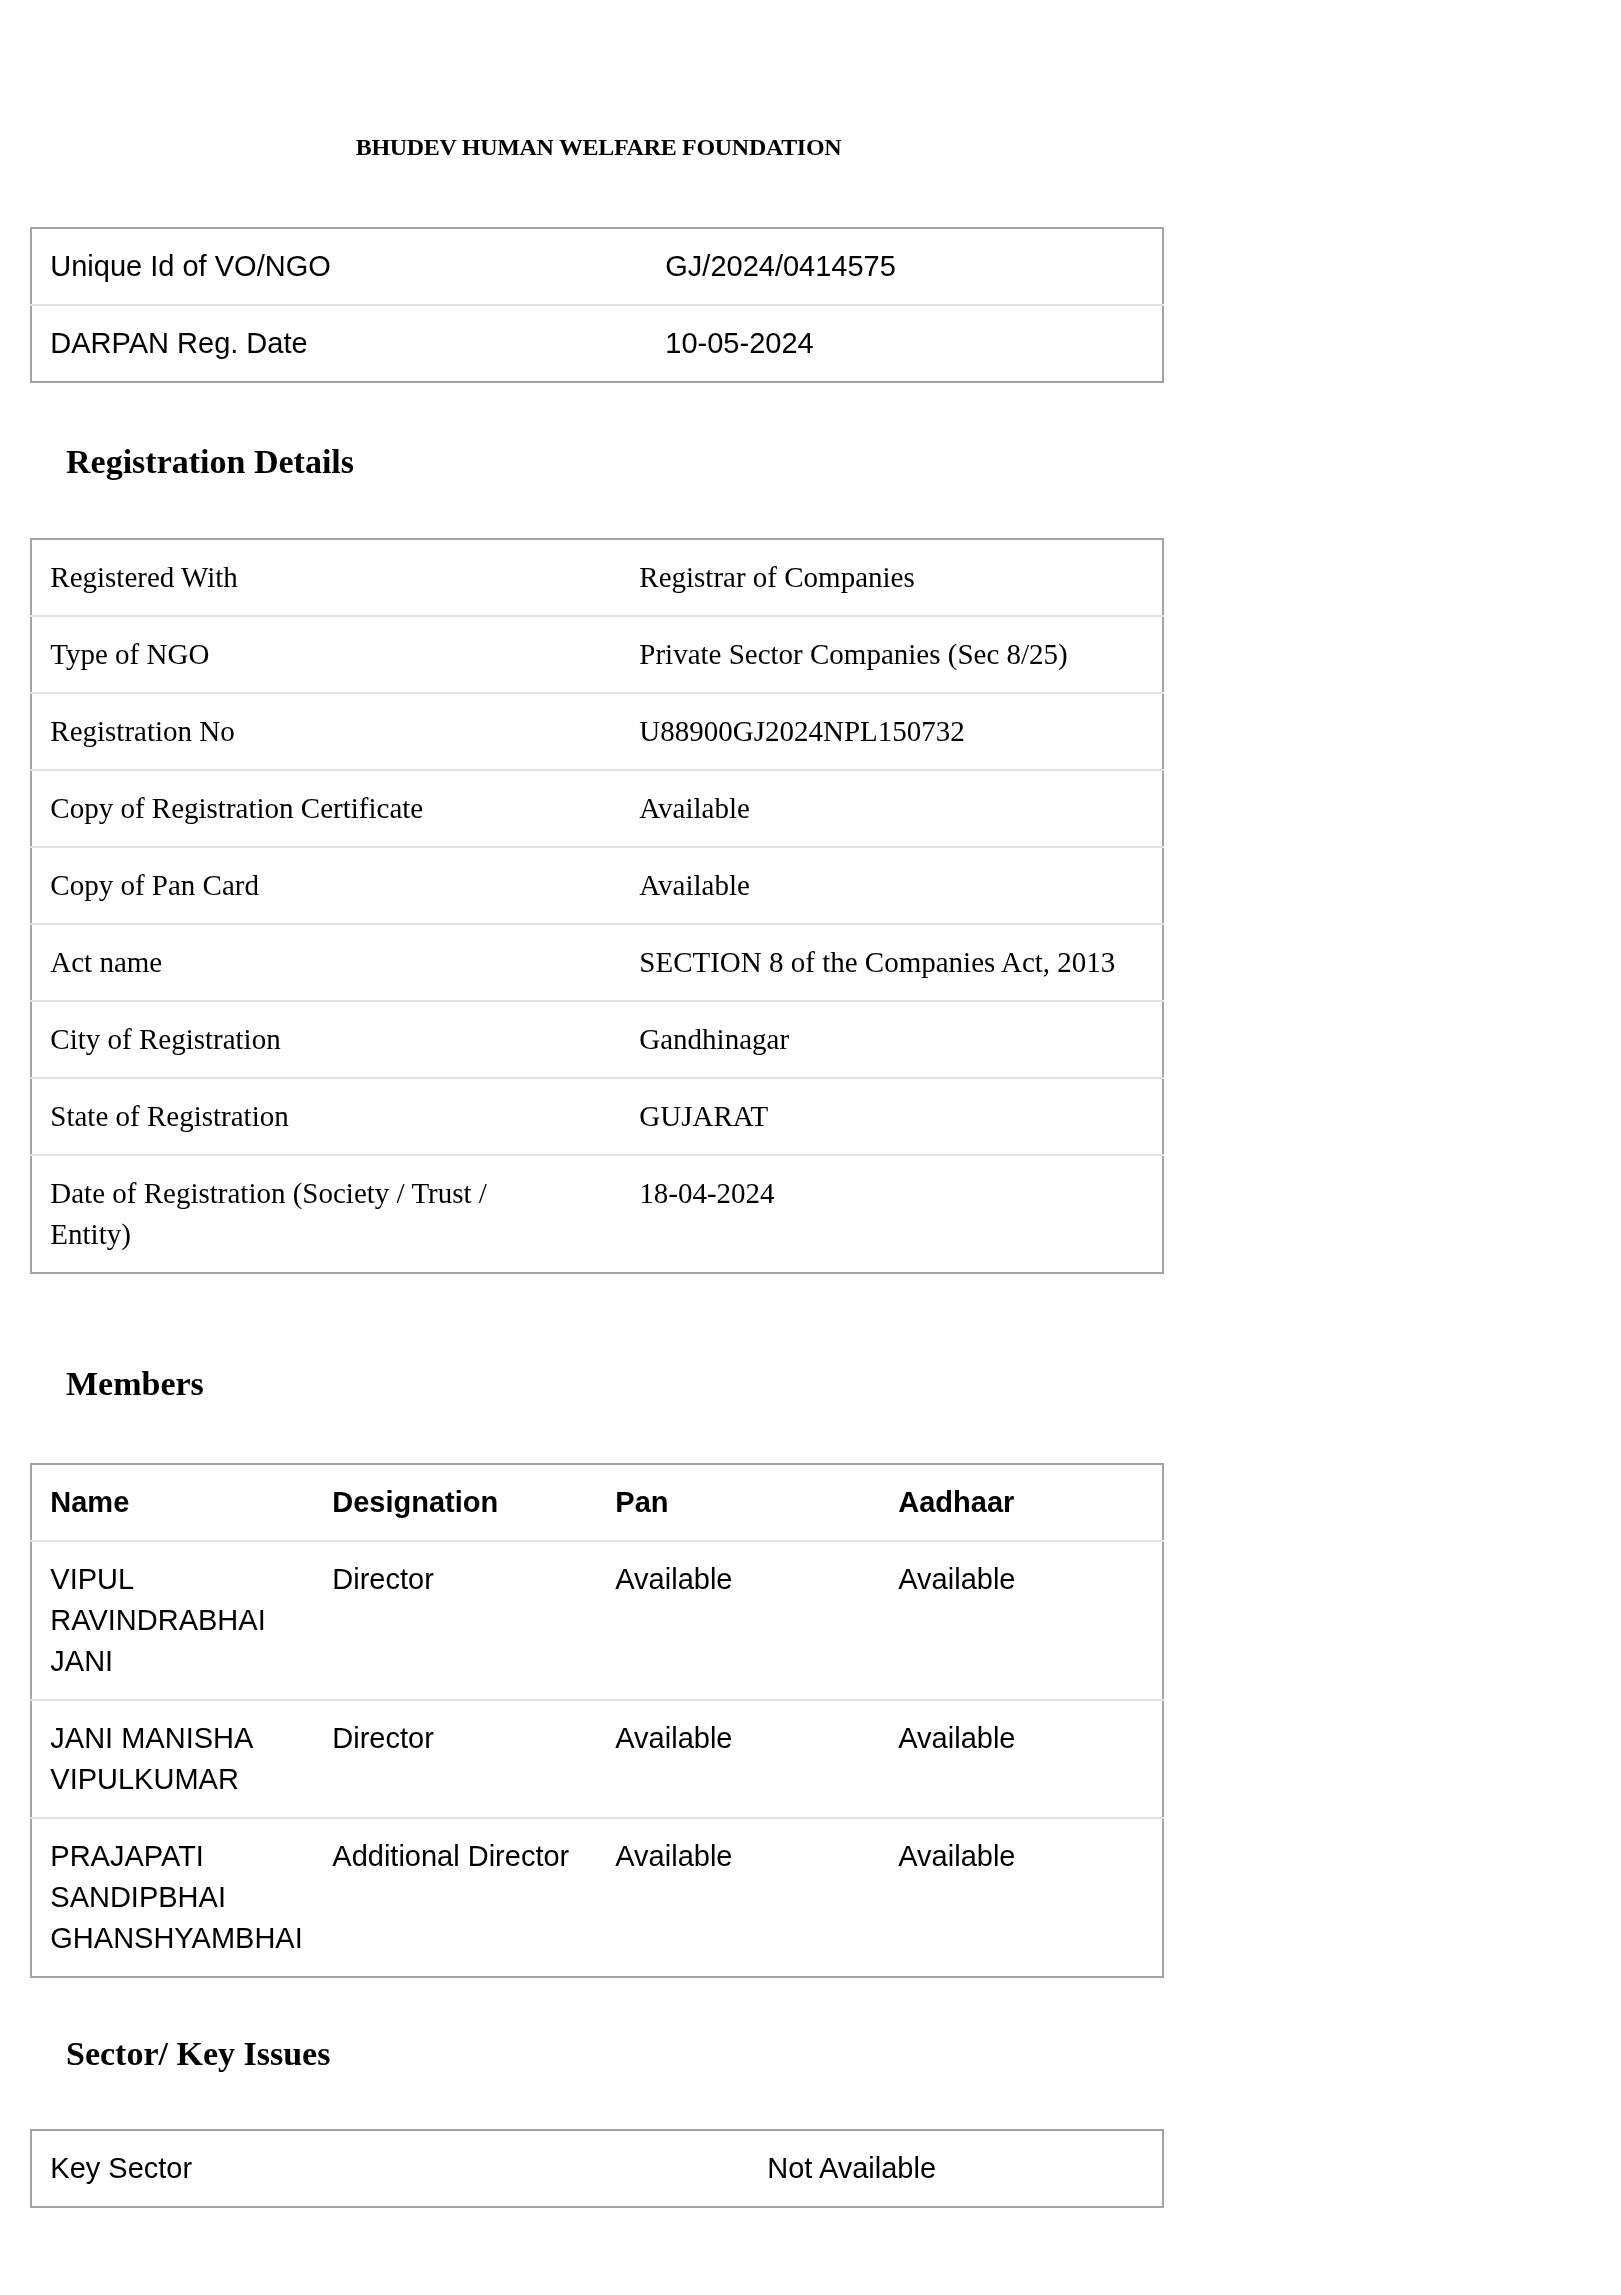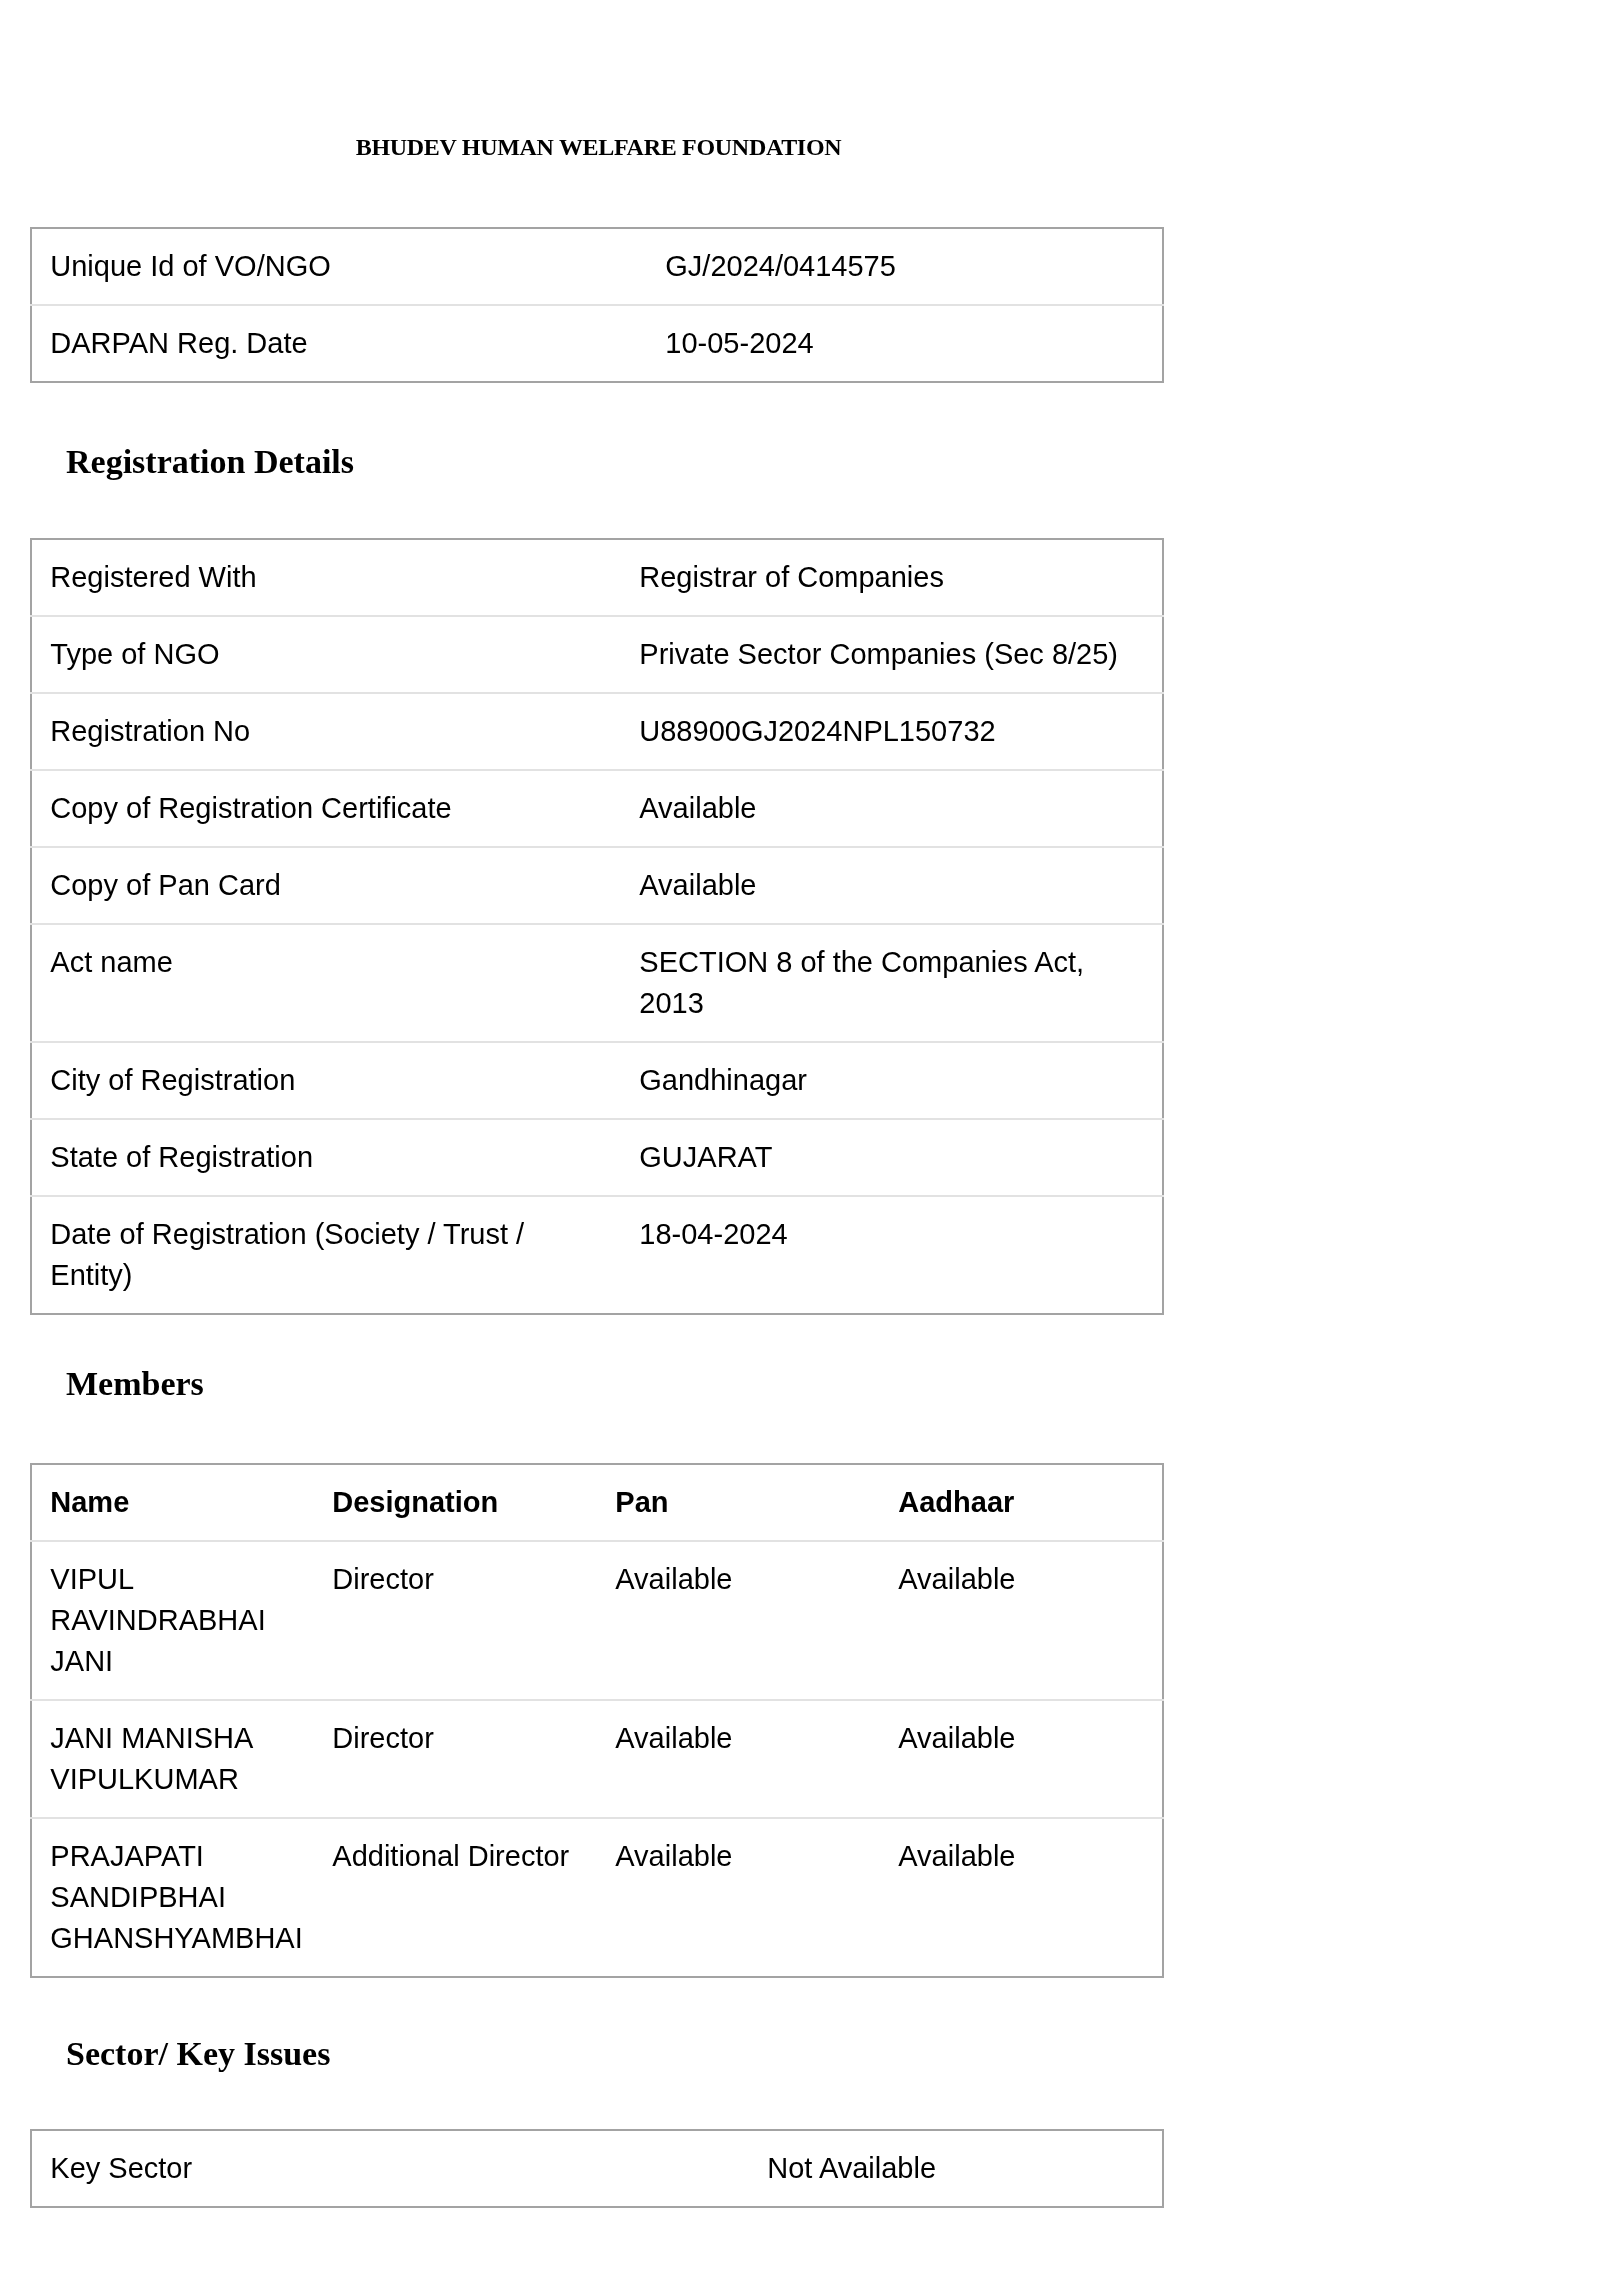--- a/index.html
+++ b/index.html
@@ -51,21 +51,21 @@
   </tr>
   <tr>
     <td>DARPAN Reg. Date</td>
     <td>10-05-2024</td>
   </tr>
 </tbody>
   </table>
 
 <h2 class="section-heading" style="top:437px;">Registration Details</h2>
 
-<table class="kv" style="top:538px;">
+<table class="kv" style="top:538px;font-family:Liberation Serif, serif;">
   <colgroup>
       <col style="width:590px">
       <col>
     </colgroup>
   <tbody>
       <tr>
     <td>Registered With</td>
     <td>Registrar of Companies</td>
   </tr>
   <tr>

